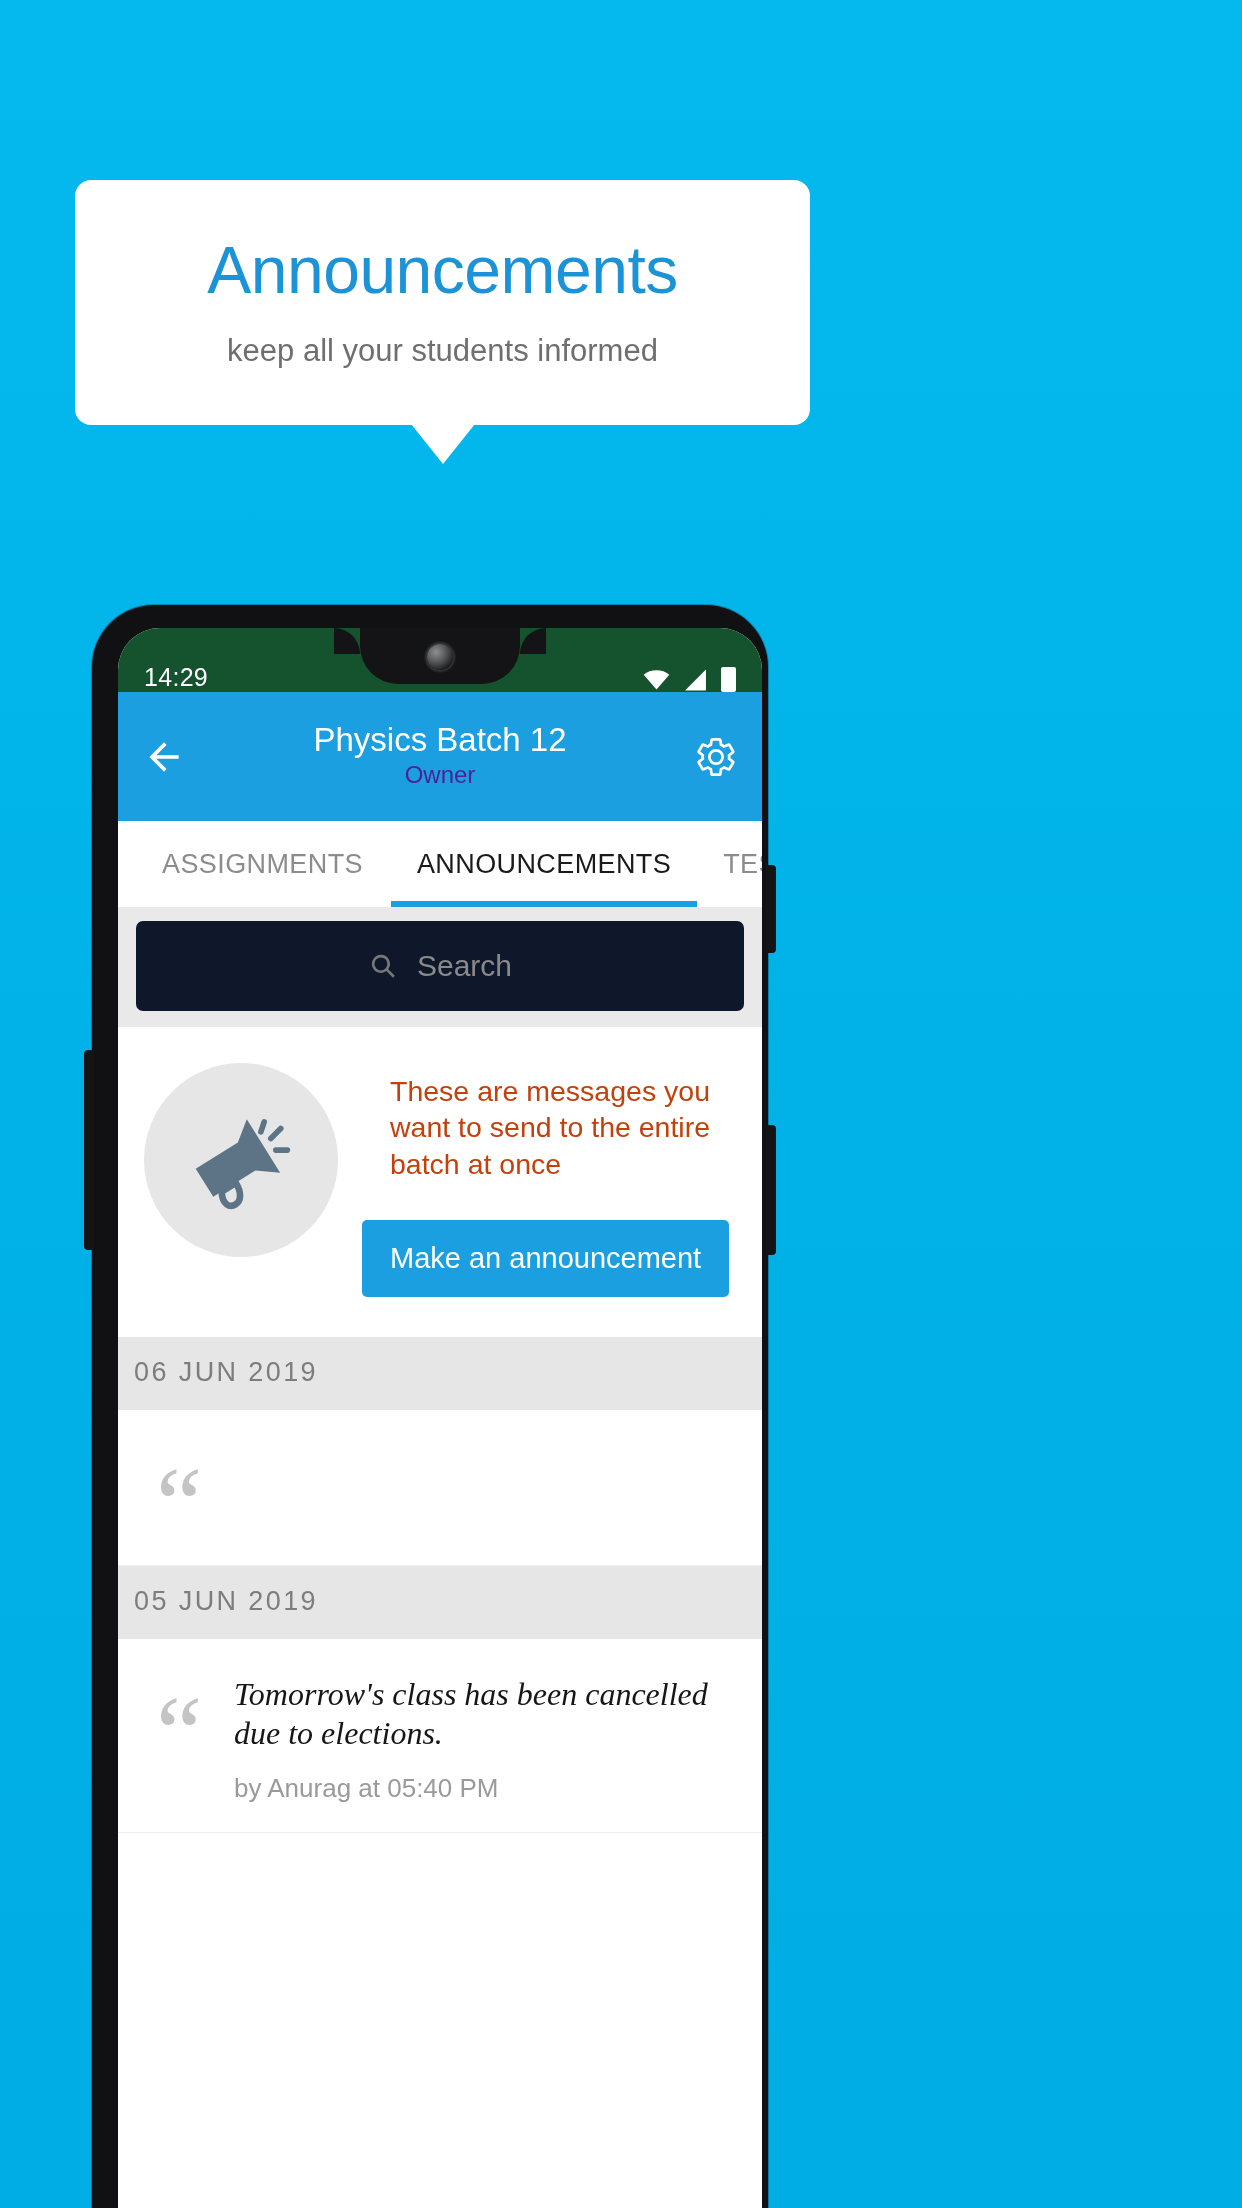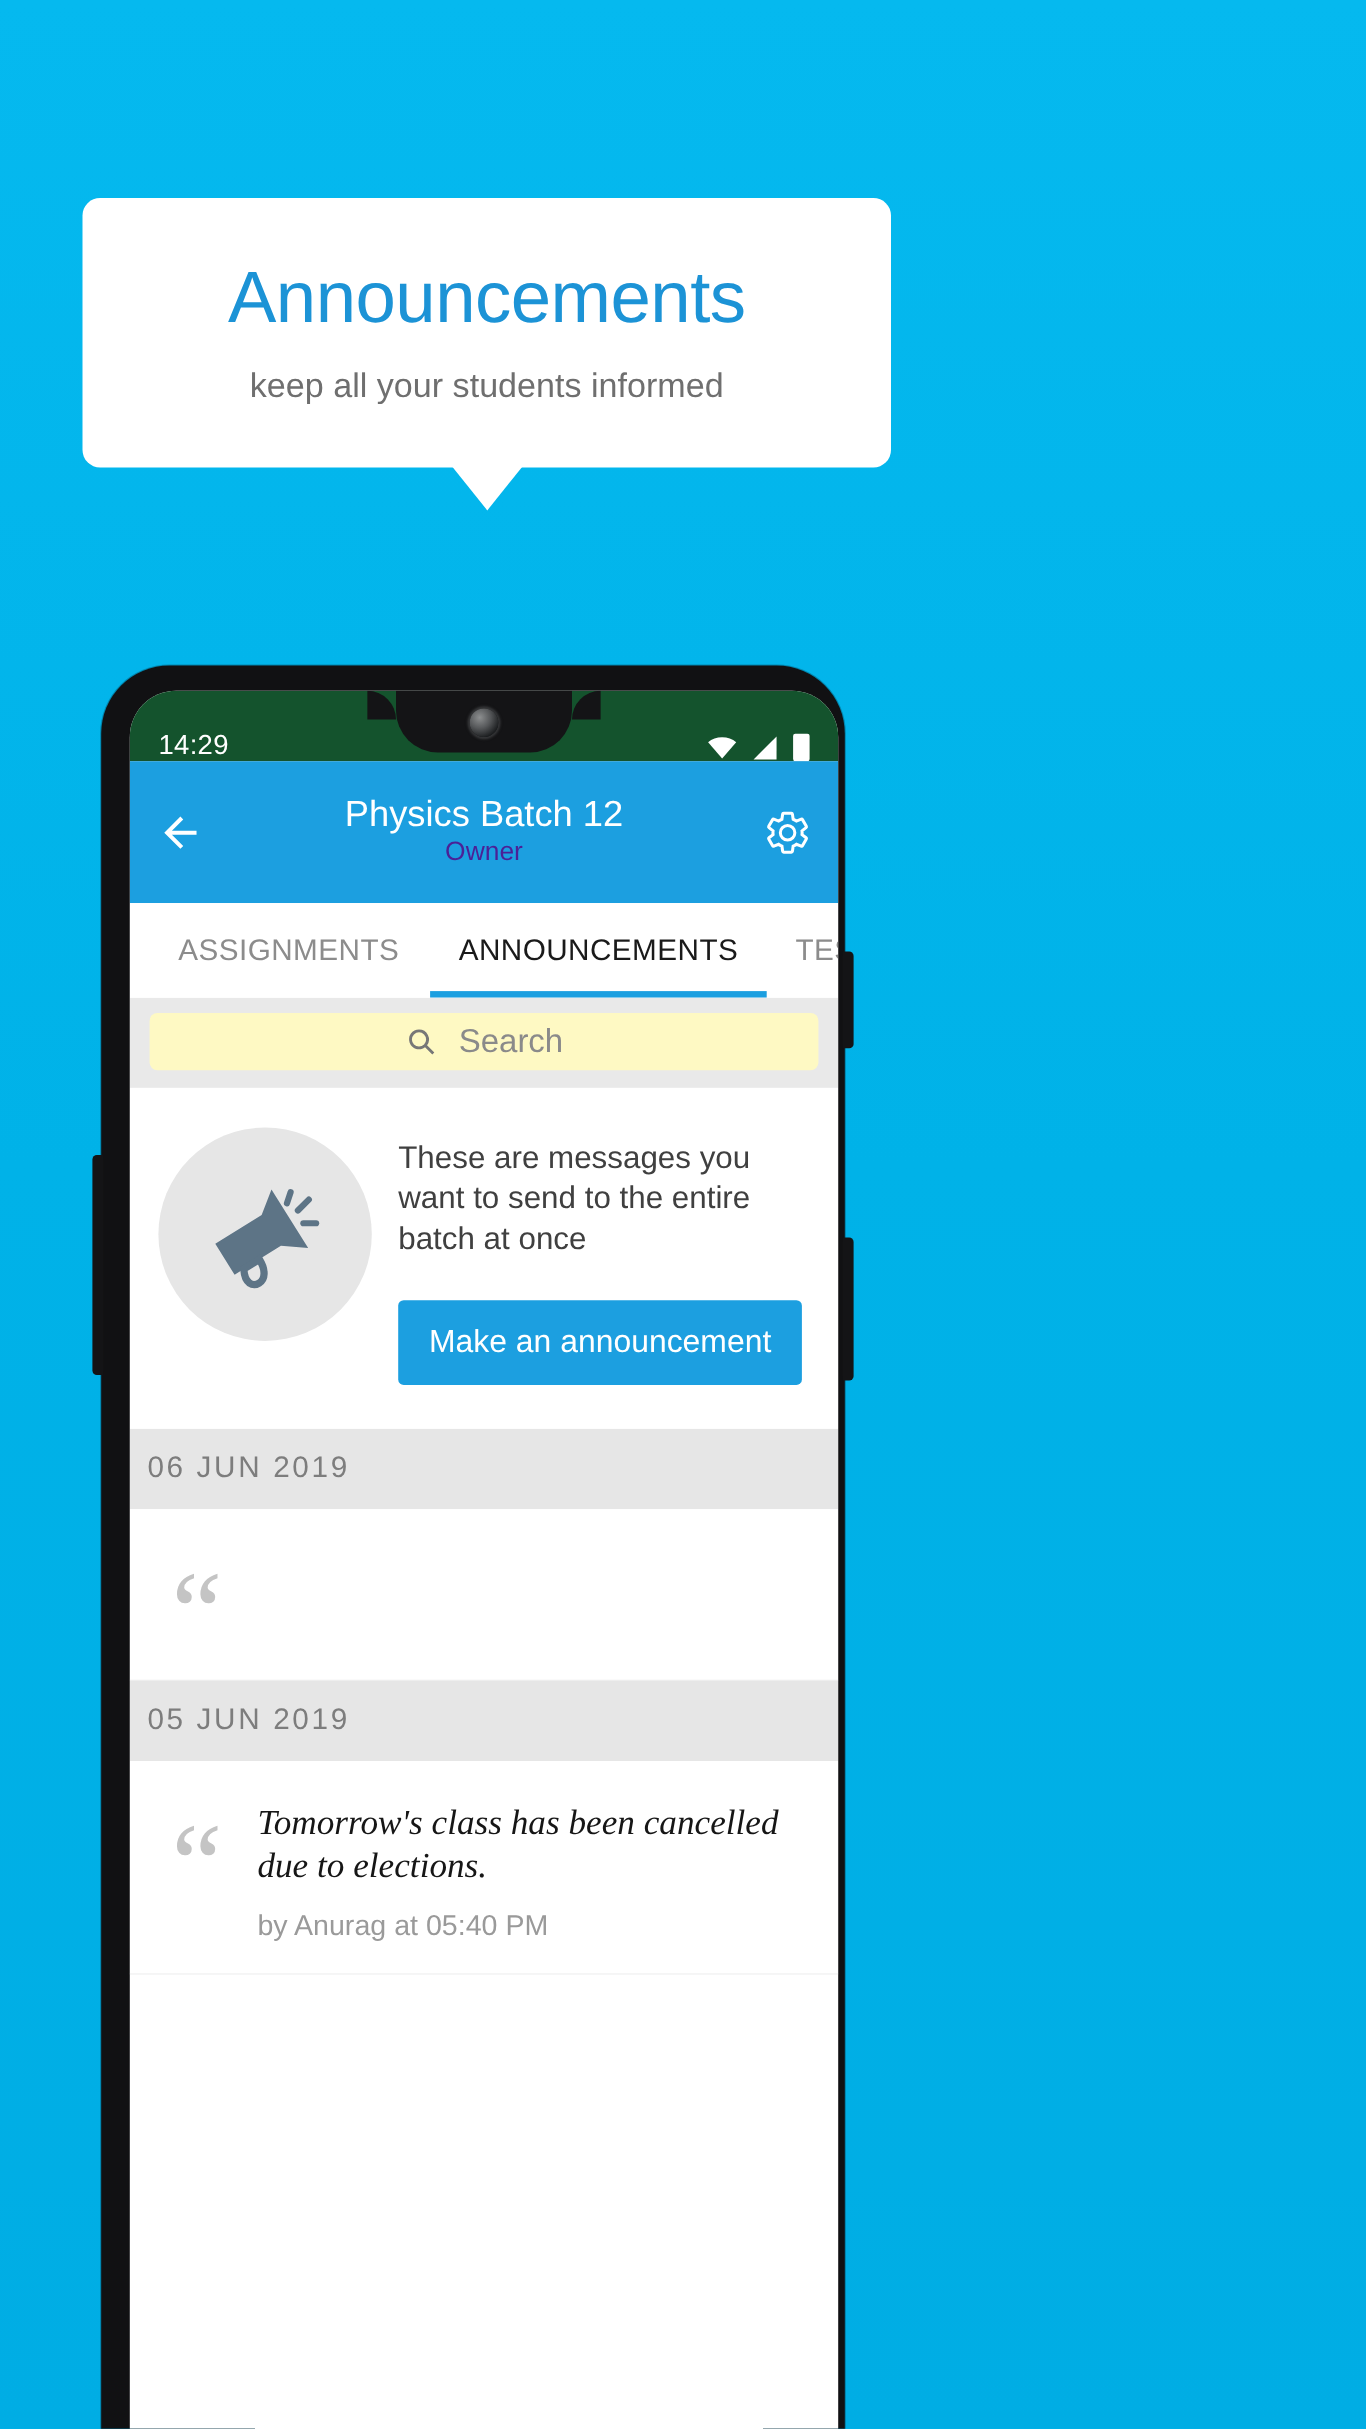--- a/index.html
+++ b/index.html
@@ -231,22 +231,22 @@
     height: 6px;
     background: #1c9fe0;
   }
 
   
   .search-wrap {
     background: #e9e9e9;
     padding: 14px 18px 16px 18px;
   }
   .search-box {
-    height: 52px;
-    background: #fef9c3;
+    height: 90px;
+    background: #0f172a;
     border-radius: 7px;
     display: flex;
     align-items: center;
     justify-content: center;
     gap: 18px;
   }
   .search-icon { width: 31px; height: 31px; }
   .search-placeholder {
     font-size: 30px;
     color: #8a8a8a;
@@ -267,22 +267,23 @@
     border-radius: 50%;
     background: #e6e6e6;
     display: flex;
     align-items: center;
     justify-content: center;
   }
   .mega-icon { width: 106px; height: 106px; }
   .promo-right { flex: 1 1 auto; padding-top: 10px; }
   .promo-text {
     font-size: 28.5px;
-    color: #404040;
+    color: #c2410c;
     line-height: 1.28;
+    margin-left: 28px;
   }
   .announce-btn {
     margin-top: 38px;
     display: inline-block;
     background: #1c9fe0;
     color: #ffffff;
     font-size: 29px;
     padding: 22px 28px;
     border: none;
     border-radius: 5px;

